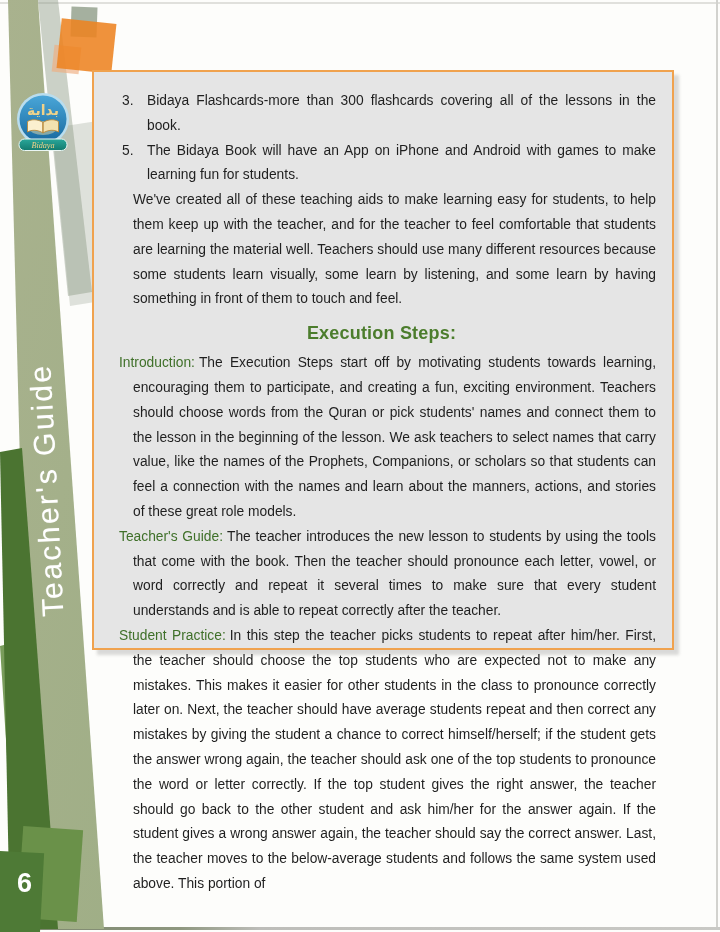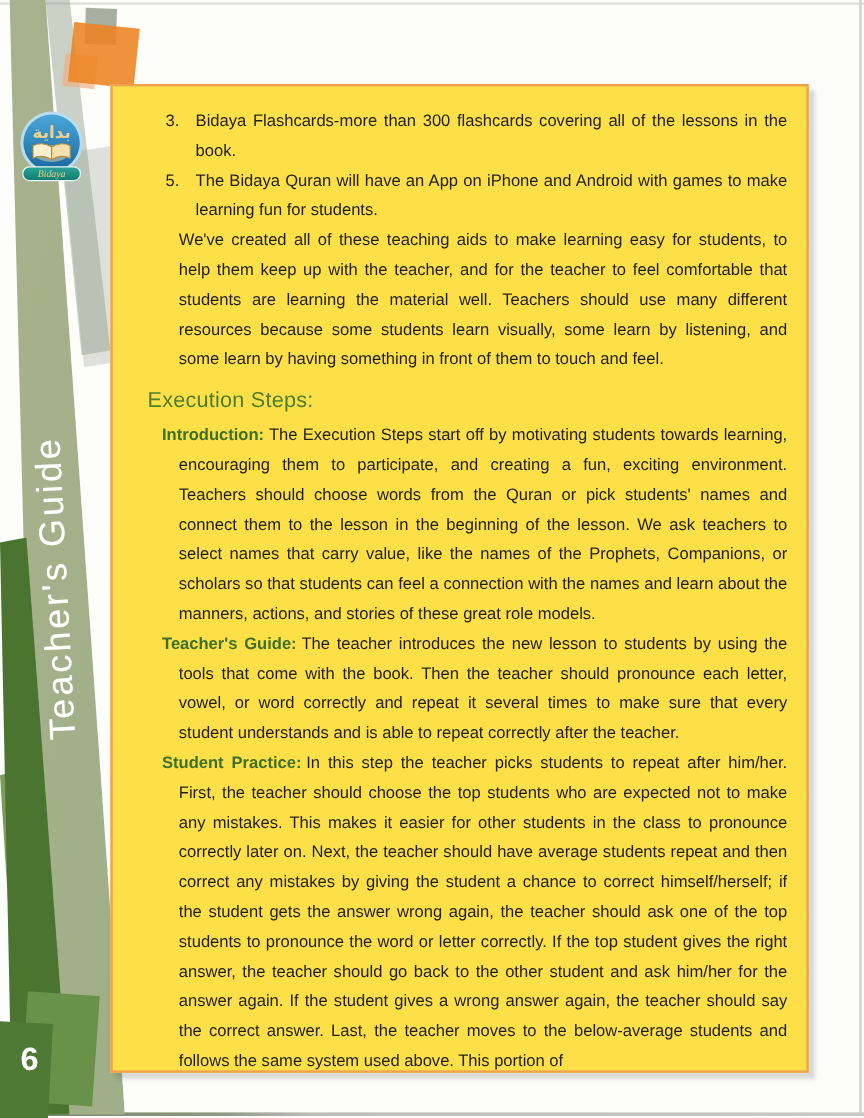--- a/index.html
+++ b/index.html
@@ -65,38 +65,38 @@
   .deco-gray-square{position:absolute;left:71px;top:7px;width:26px;height:30px;
     background:var(--gray-deco);opacity:.8;transform:rotate(2deg);z-index:2;}
   .deco-peach-square{position:absolute;left:53px;top:46px;width:27px;height:27px;
     background:var(--peach);opacity:.65;transform:rotate(6deg);z-index:2;}
   .deco-orange-square{position:absolute;left:59px;top:21px;width:55px;height:50px;
     background:var(--orange);opacity:.88;transform:rotate(6deg);z-index:3;}
   
   .logo{position:absolute;left:13px;top:92px;width:60px;height:64px;z-index:5;}
   
   .content-box{
-    position:absolute;left:92px;top:70px;width:582px;height:824px;
-    box-sizing:border-box;background:#fde047;
+    position:absolute;left:92px;top:70px;width:582px;height:580px;
+    box-sizing:border-box;background:#e5e5e5;
     border:2px solid var(--accent-border);
     box-shadow:5px 5px 3px rgba(90,90,90,.22);
-    padding:17px 16px 0 44px;
+    padding:17px 16px 0 28px;
     z-index:6;
     font-size:13.8px;line-height:24.8px;
   }
   .list-item{margin-left:25px;text-indent:-25px;text-align:justify;}
   .list-num{display:inline-block;width:25px;text-indent:0;}
   .body-para{margin:0 0 0 11px;text-align:justify;}
   .section-heading{
     margin:8px 0 5px -15px;
-    font-size:18px;font-weight:normal;color:var(--heading-green);
-    line-height:26px;letter-spacing:.2px;
+    font-size:18px;font-weight:bold;color:var(--heading-green);
+    line-height:26px;letter-spacing:.2px;text-align:center;
   }
   .labeled-para{margin-left:11px;text-indent:-14px;text-align:justify;}
-  .para-label{font-weight:bold;color:var(--label-green);padding-right:4px;}
+  .para-label{font-weight:normal;color:var(--label-green);padding-right:4px;}
 </style>
 </head>
 <body>
 
 <div class="edge-top"></div>
 <div class="edge-right"></div>
 <div class="edge-bottom"></div>
 
 <div class="stripe stripe-gray1"></div>
 <div class="stripe stripe-gray2"></div>
@@ -137,21 +137,21 @@
     <rect x="6" y="47" width="48" height="11.5" rx="5.5" fill="url(#ribbonBg)" stroke="#eaf6f3" stroke-width="1"></rect>
     <text x="30" y="55.8" font-size="8.2" font-style="italic" fill="#efd289" text-anchor="middle" font-family="Liberation Serif, serif">Bidaya</text>
   </svg>
 </div>
 
 <div class="content-box">
   <div class="list-item">
     <span class="list-num">3.</span><span>Bidaya Flashcards-more than 300 flashcards covering all of the lessons in the book.</span>
   </div>
   <div class="list-item">
-    <span class="list-num">5.</span><span>The Bidaya Quran will have an App on iPhone and Android with games to make learning fun for students.</span>
+    <span class="list-num">5.</span><span>The Bidaya Book will have an App on iPhone and Android with games to make learning fun for students.</span>
   </div>
   <div class="body-para">We've created all of these teaching aids to make learning easy for students, to help them keep up with the teacher, and for the teacher to feel comfortable that students are learning the material well. Teachers should use many different resources because some students learn visually, some learn by listening, and some learn by having something in front of them to touch and feel.</div>
 
   <div class="section-heading">Execution Steps:</div>
 
   <div class="labeled-para">
     <span class="para-label">Introduction:</span><span>The Execution Steps start off by motivating students towards learning, encouraging them to participate, and creating a fun, exciting environment. Teachers should choose words from the Quran or pick students' names and connect them to the lesson in the beginning of the lesson. We ask teachers to select names that carry value, like the names of the Prophets, Companions, or scholars so that students can feel a connection with the names and learn about the manners, actions, and stories of these great role models.</span>
   </div>
   <div class="labeled-para">
     <span class="para-label">Teacher's Guide:</span><span>The teacher introduces the new lesson to students by using the tools that come with the book. Then the teacher should pronounce each letter, vowel, or word correctly and repeat it several times to make sure that every student understands and is able to repeat correctly after the teacher.</span>

